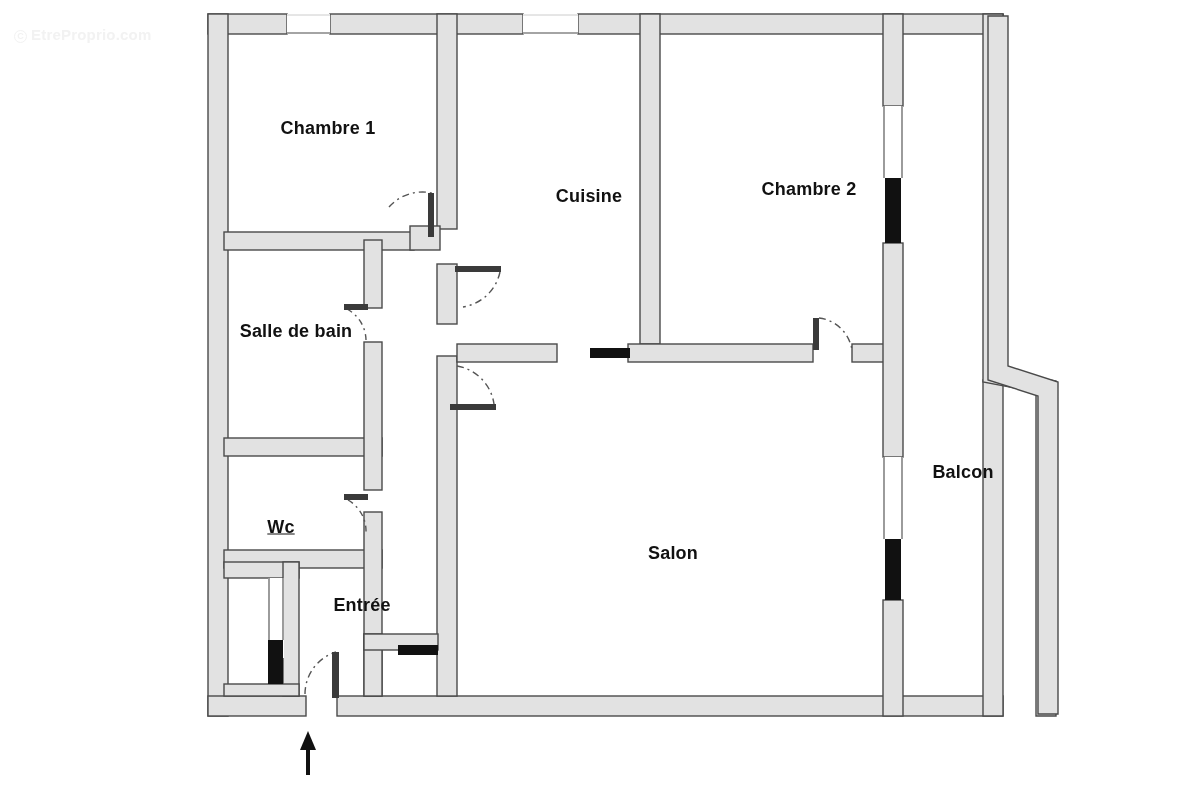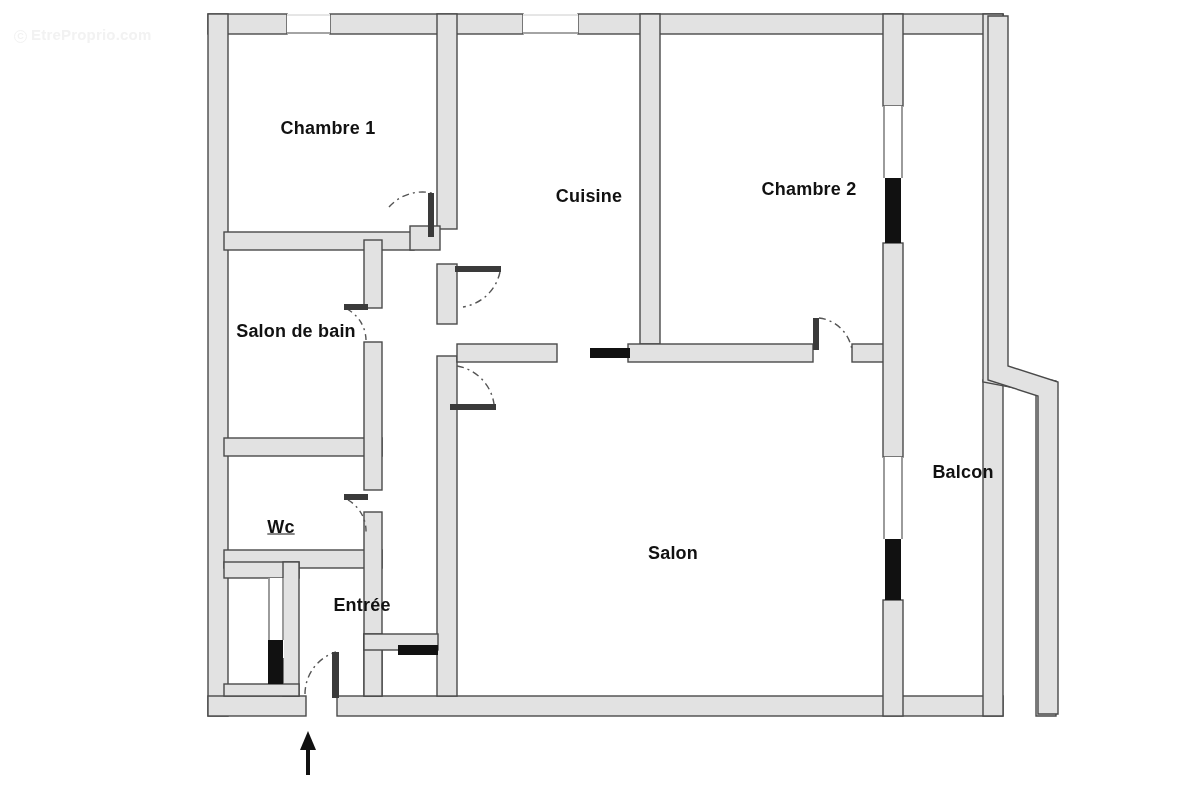--- a/index.html
+++ b/index.html
@@ -189,18 +189,18 @@
     <line x1="308" y1="775" x2="308" y2="744" stroke="#111111" stroke-width="4"></line>
     <polygon points="308,731 300,750 316,750" fill="#111111"></polygon>
   </g>
 
 </svg>
 
 <div id="room-labels">
   <div class="room-label" style="left:328px; top:128px;">Chambre 1</div>
   <div class="room-label" style="left:561px; top:196px;margin-left:28px;">Cuisine</div>
   <div class="room-label" style="left:778px; top:189px;margin-left:31px;">Chambre 2</div>
-  <div class="room-label" style="left:296px; top:331px;">Salon de bain</div>
+  <div class="room-label" style="left:296px; top:331px;">Salle de bain</div>
   <div class="room-label" style="left:281px; top:527px;text-decoration:underline;">Wc</div>
   <div class="room-label" style="left:362px; top:605px;">Entrée</div>
   <div class="room-label" style="left:673px; top:529px;margin-top:24px;">Salon</div>
   <div class="room-label" style="left:963px; top:472px;text-align:center;">Balcon</div>
 </div>
 
 </body></html>

